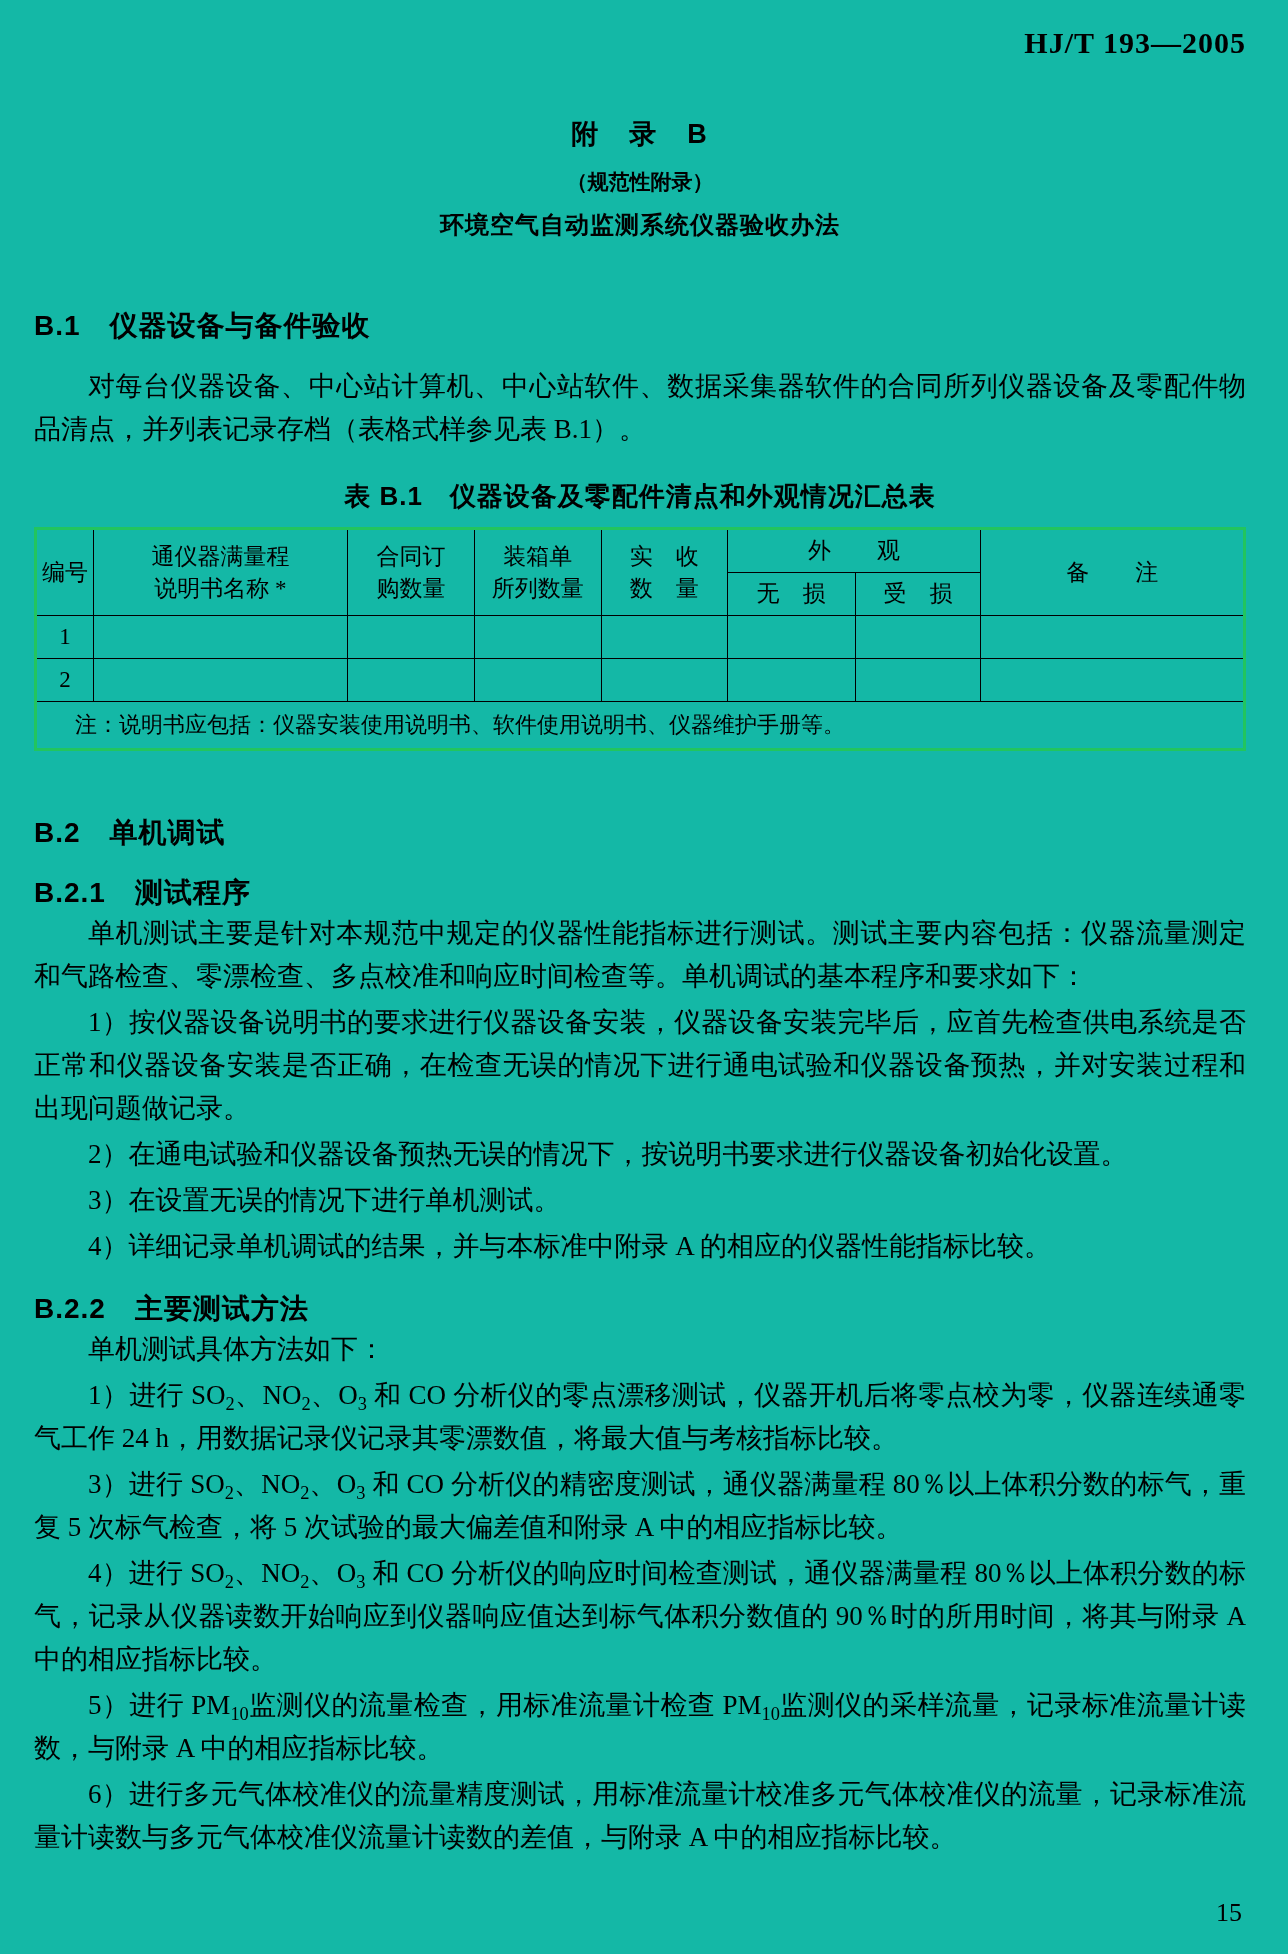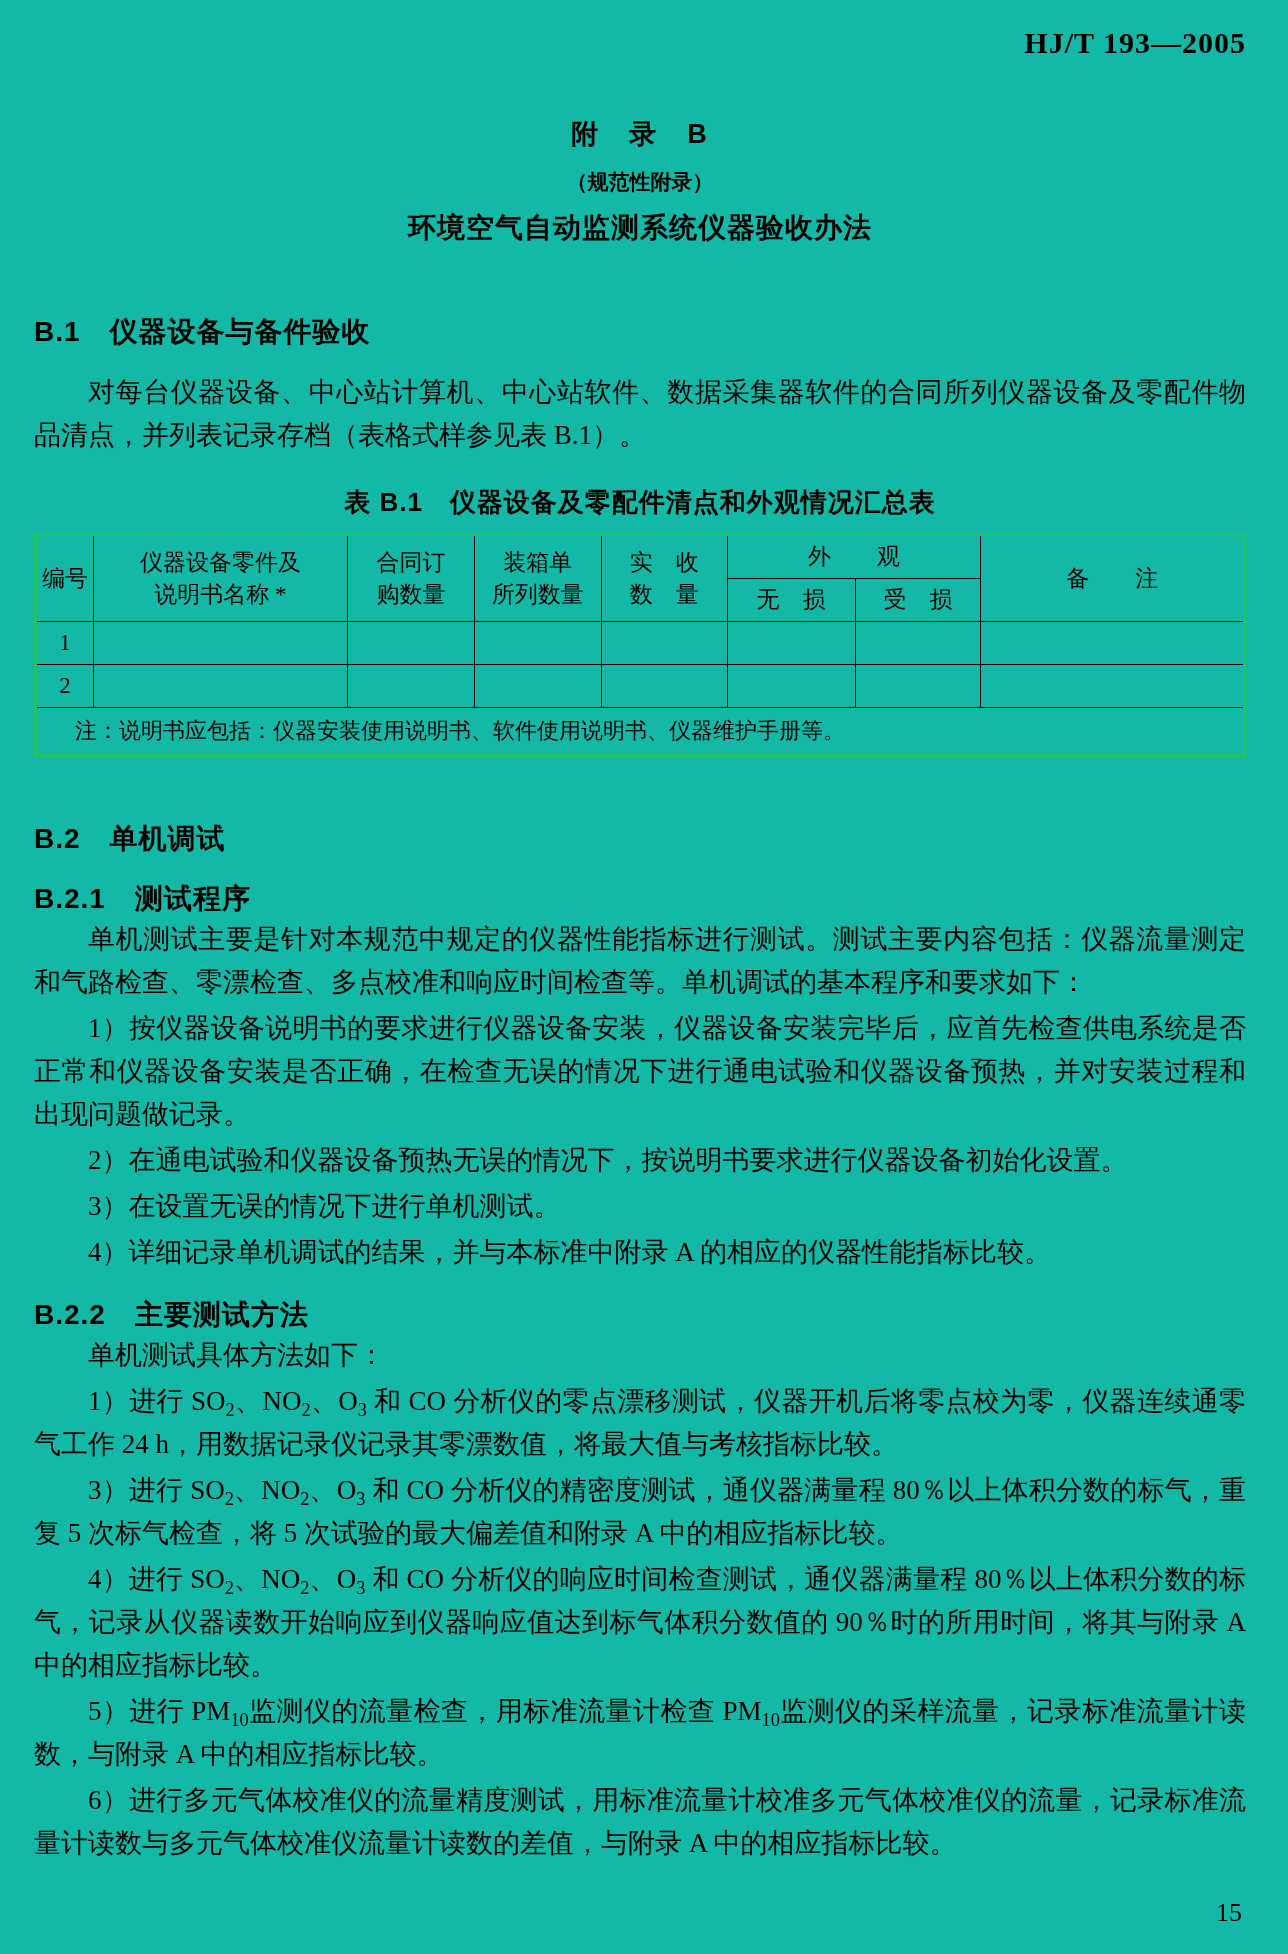--- a/index.html
+++ b/index.html
@@ -18,21 +18,21 @@
     text-align:right;
     font-weight:bold;
     font-size:30px;
     letter-spacing:1px;
     font-family:"Liberation Serif","DejaVu Serif",serif;
   }
   .center { text-align:center; }
   .hei { font-family:"Liberation Sans","DejaVu Sans",sans-serif; font-weight:bold; }
   .h-appendix { font-size:27px; margin-top:56px; letter-spacing:2px; }
   .h-type     { font-size:21px; margin-top:16px; }
-  .h-title    { font-size:28px; margin-top:13px; letter-spacing:1px; }
+  .h-title    { font-size:24px; margin-top:13px; letter-spacing:1px; }
   .sec-heading { font-size:28px; letter-spacing:1px; }
   .mt-b1   { margin-top:66px; }
   .mt-b2   { margin-top:63px; }
   .mt-sub  { margin-top:22px; }
   .para {
     font-size:27px;
     line-height:43px;
     text-align:justify;
     text-indent:2em;
     margin:0;
@@ -103,21 +103,21 @@
       <col style="width:10.5%">
       <col style="width:10.4%">
       <col style="width:10.6%">
       <col style="width:10.4%">
       <col style="width:21.8%">
     </colgroup>
     <tbody>
         <tr class="hdr-top">
       <th rowspan="2">编号</th>
       <th rowspan="2">
-        <span class="hdr-line">仪器设备零件及</span>
+        <span class="hdr-line">通仪器满量程</span>
         <span class="hdr-line">说明书名称 *</span>
       </th>
       <th rowspan="2">
         <span class="hdr-line">合同订</span>
         <span class="hdr-line">购数量</span>
       </th>
       <th rowspan="2">
         <span class="hdr-line">装箱单</span>
         <span class="hdr-line">所列数量</span>
       </th>

